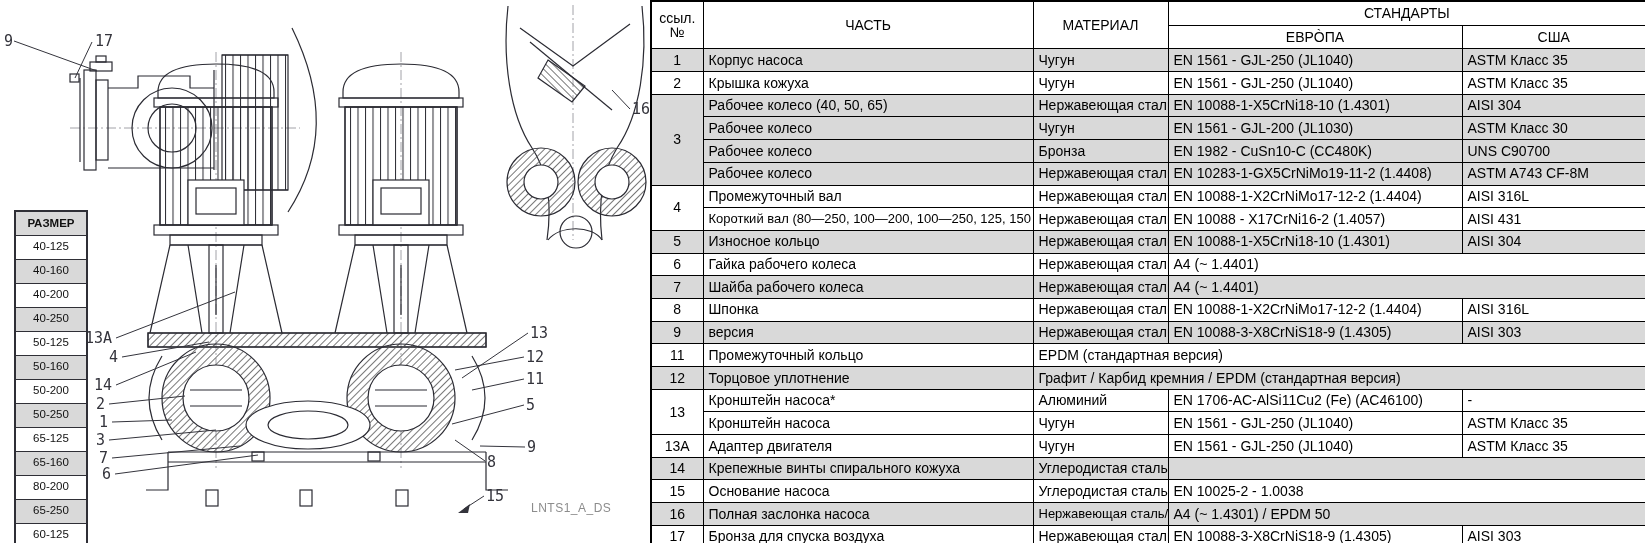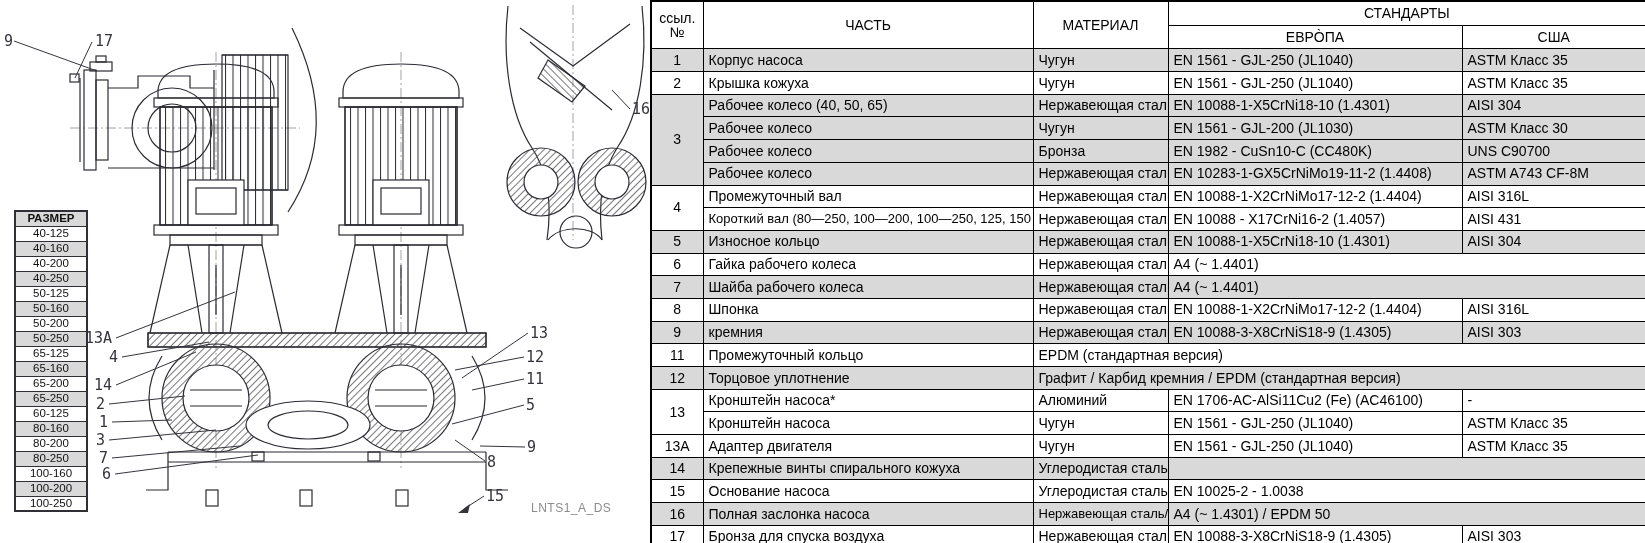--- a/index.html
+++ b/index.html
@@ -13,21 +13,21 @@
   .co{font-family:"DejaVu Sans Mono",monospace;font-size:15px;fill:#34343c}
   .ld{stroke:#34343c;stroke-width:1;fill:none}
   .cl{stroke:#8a8a92;stroke-width:0.8;fill:none;stroke-dasharray:10 3 2 3}
 
   .code-label{position:absolute;left:531px;top:501px;
       font-family:Liberation Sans, sans-serif;font-size:12px;color:#8c8c8c;letter-spacing:.5px}
 
   
   .size-table{position:absolute;left:14px;top:210px;border-collapse:collapse;
       table-layout:fixed;font-size:11.5px;border:2px solid #2f2f36}
-  .size-table th,.size-table td{border:1px solid #2f2f36;width:72px;height:15px;
+  .size-table th,.size-table td{border:1px solid #2f2f36;width:72px;height:24px;
       text-align:center;padding:0;line-height:1;color:#111}
   .size-table th{background:#d9d9d9;font-weight:bold}
   .size-table tr.shade td{background:#d9d9d9}
 
   
   .parts-table{position:absolute;left:650px;top:0;width:995px;height:543px;
       border-collapse:collapse;table-layout:fixed;font-size:14px;border:2px solid #000;background:#fff}
   .parts-table th,.parts-table td{border:1px solid #000;padding:0 5px;
       white-space:nowrap;overflow:hidden;line-height:1.05;vertical-align:middle}
   .parts-table thead tr{height:21px}
@@ -216,21 +216,21 @@
         <tr class="shade">
           <td>50-250</td>
         </tr>
         <tr>
           <td>65-125</td>
         </tr>
         <tr class="shade">
           <td>65-160</td>
         </tr>
         <tr>
-          <td>65-200</td>
+          <td>80-200</td>
         </tr>
         <tr class="shade">
           <td>65-250</td>
         </tr>
         <tr>
           <td>60-125</td>
         </tr>
         <tr class="shade">
           <td>80-160</td>
         </tr>
@@ -352,21 +352,21 @@
       </tr>
       <tr>
         <td class="c-ref" rowspan="1">8</td>
         <td class="c-part">Шпонка</td>
         <td class="c-mat">Нержавеющая сталь</td>
         <td class="c-eu">EN 10088-1-X2CrNiMo17-12-2 (1.4404)</td>
         <td class="c-us">AISI 316L</td>
       </tr>
       <tr class="shade">
         <td class="c-ref" rowspan="1">9</td>
-        <td class="c-part">кремния</td>
+        <td class="c-part">версия</td>
         <td class="c-mat">Нержавеющая сталь</td>
         <td class="c-eu">EN 10088-3-X8CrNiS18-9 (1.4305)</td>
         <td class="c-us">AISI 303</td>
       </tr>
       <tr>
         <td class="c-ref" rowspan="1">11</td>
         <td class="c-part">Промежуточный кольцо</td>
         <td class="c-mat" colspan="3">EPDM (стандартная версия)</td>
       </tr>
       <tr class="shade">

